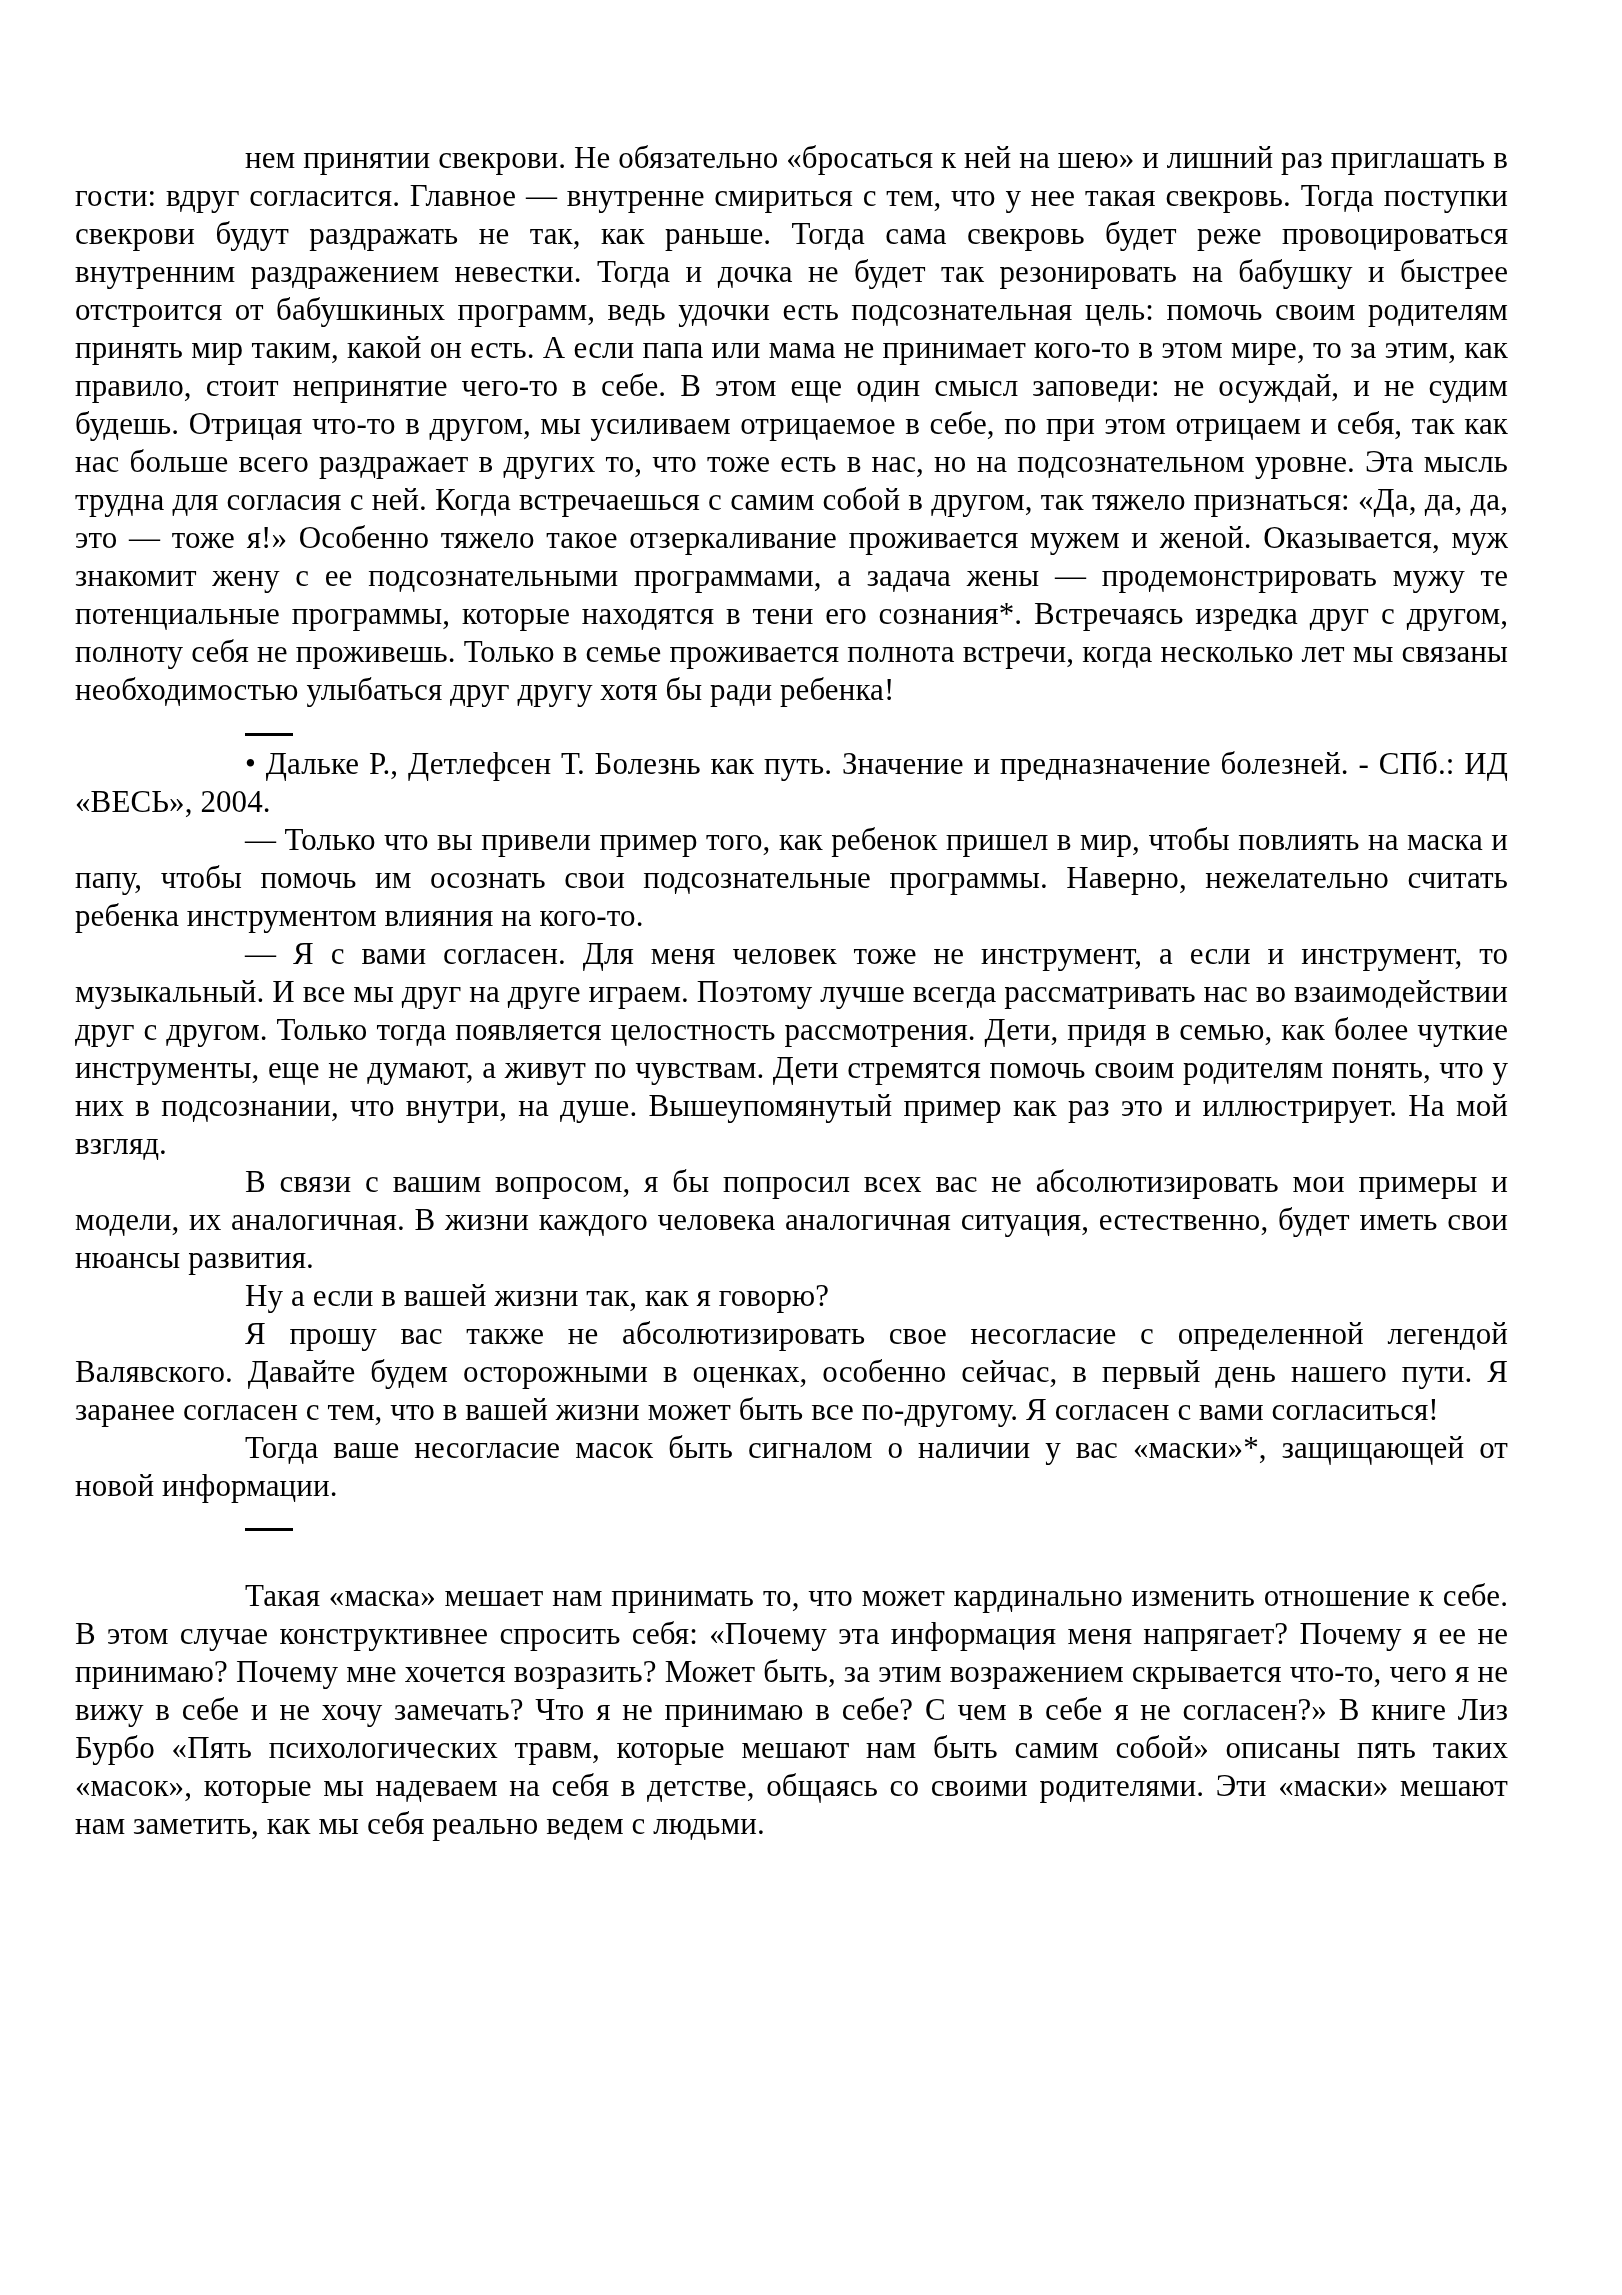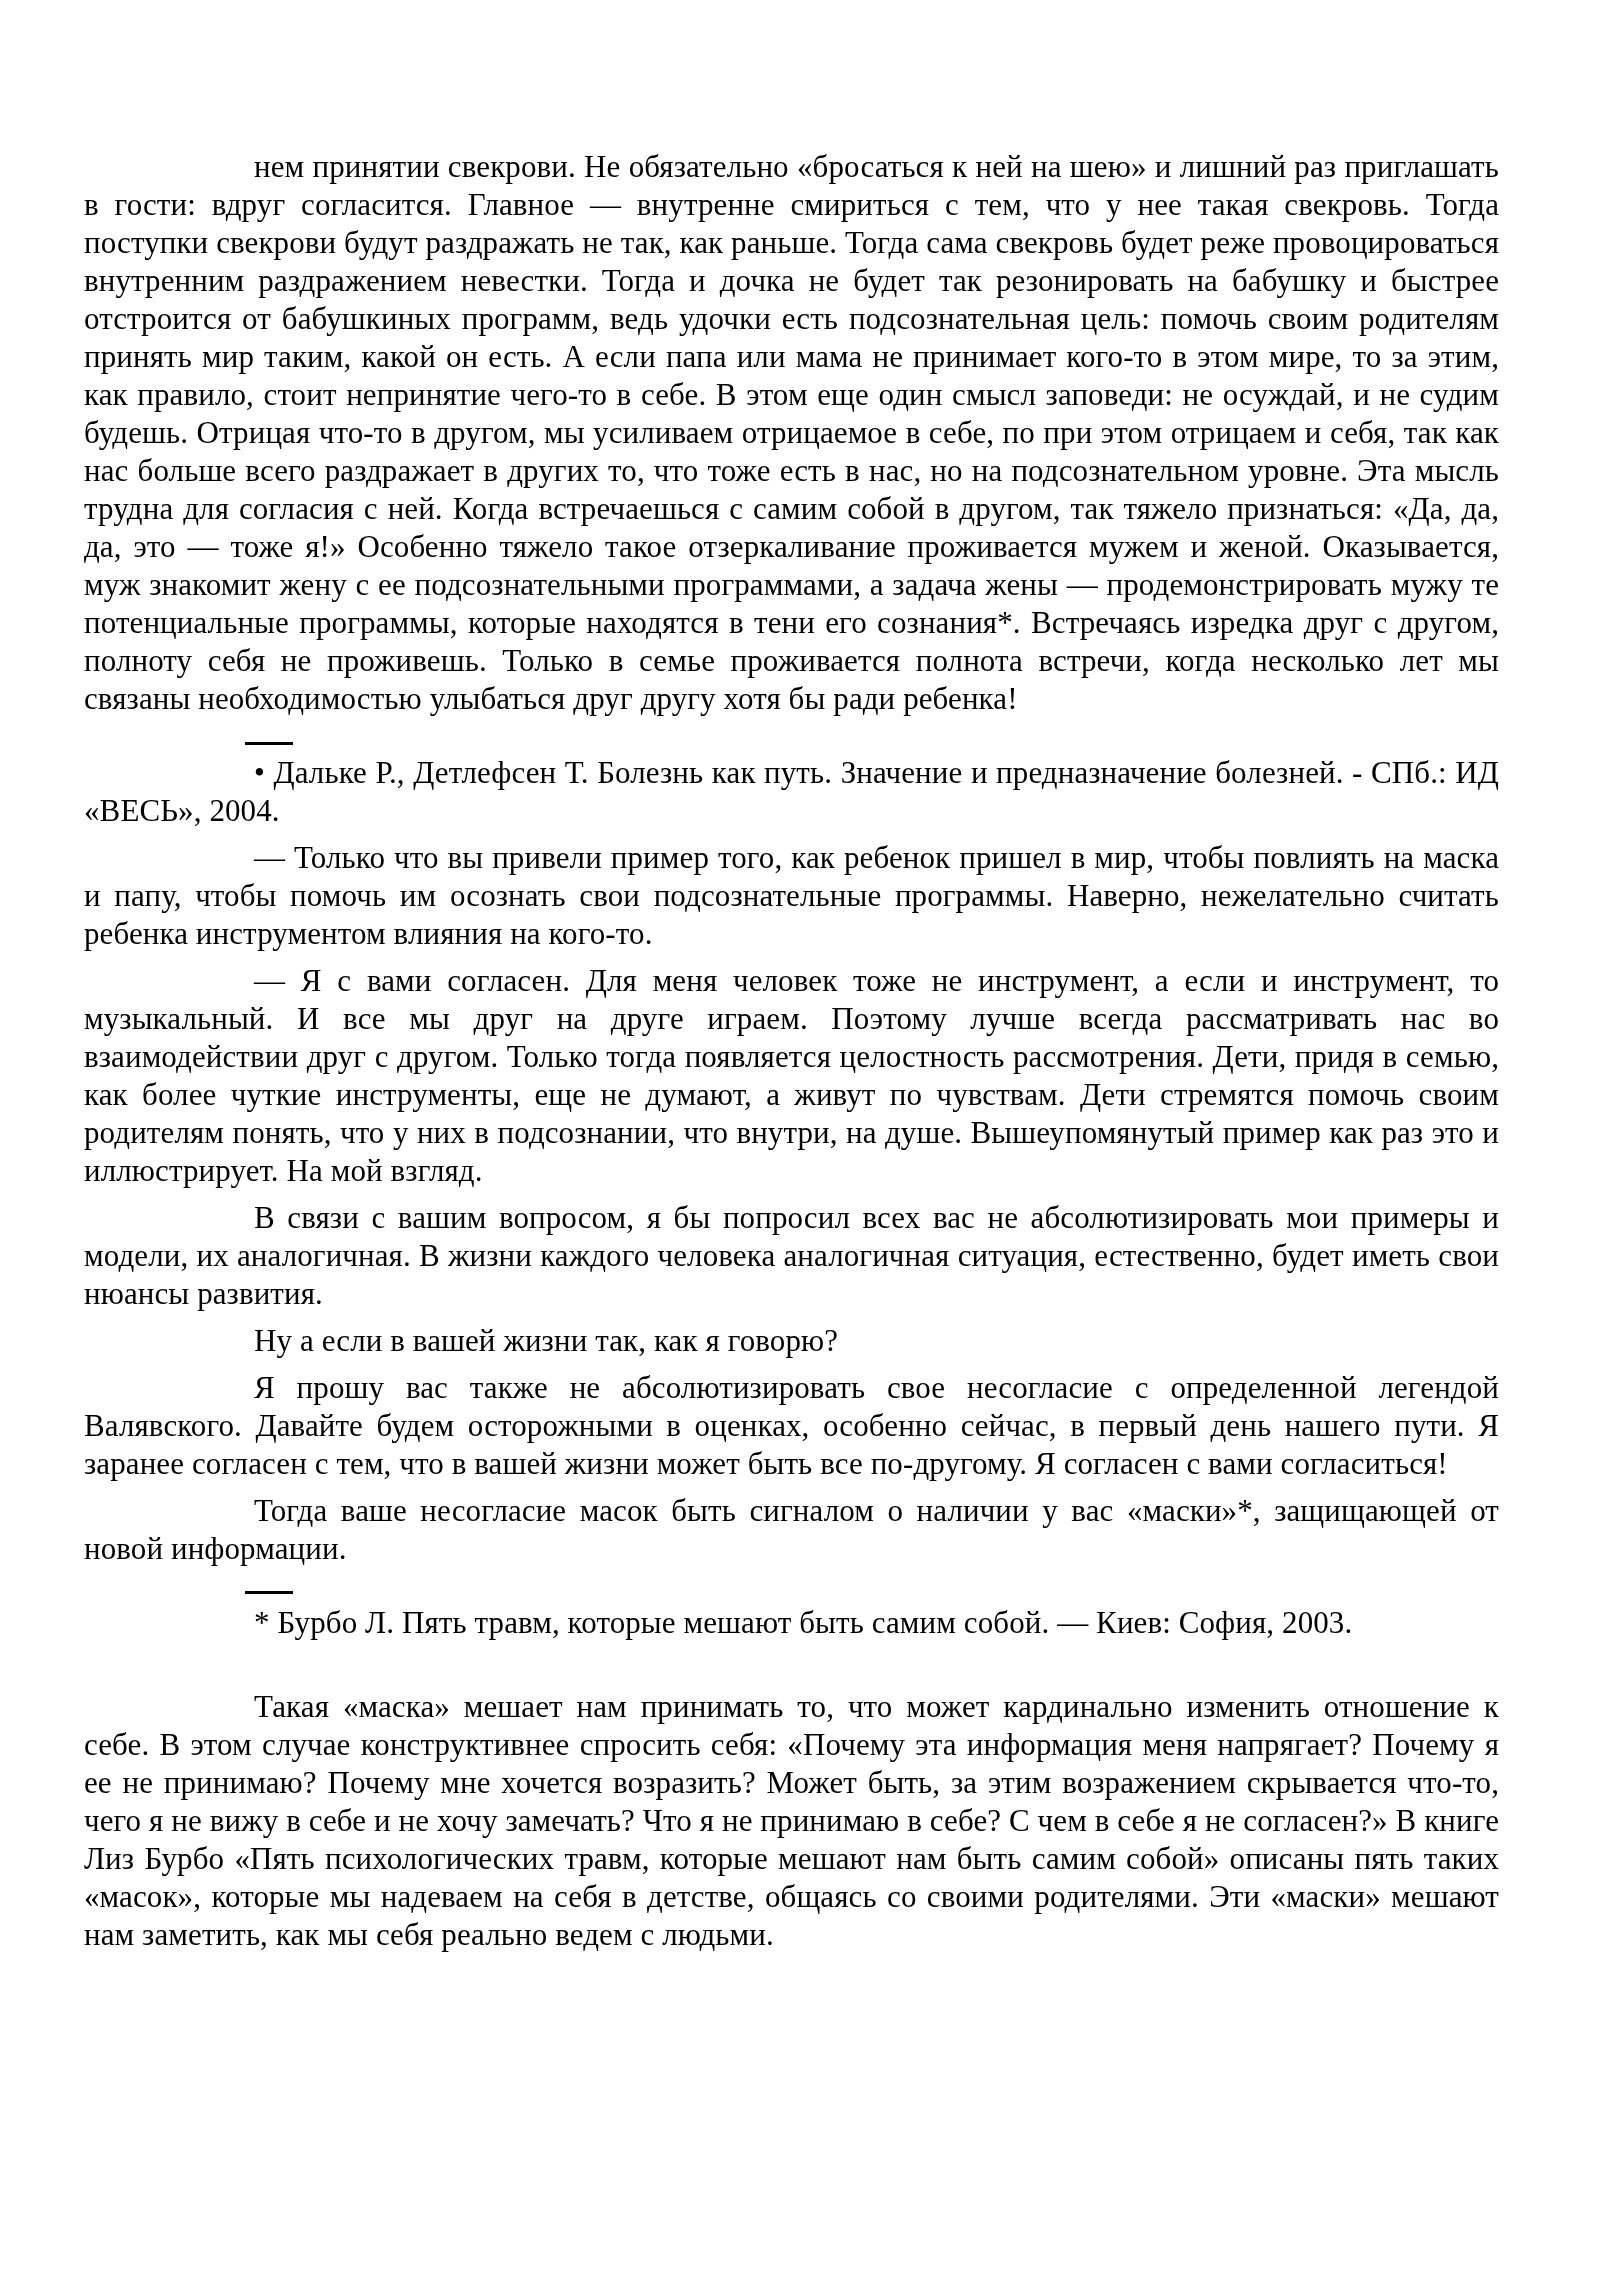--- a/index.html
+++ b/index.html
@@ -18,21 +18,21 @@
     font-family: "Liberation Serif", "DejaVu Serif", serif;
   }
   .page {
     box-sizing: border-box;
     width: 1623px;
     height: 2295px;
     padding: 139px 115px 65px 75px;
     overflow: hidden;
   }
   .para {
-    margin: 9px;
+    margin: 0;
     font-size: 31px;
     line-height: 38px;
     text-align: justify;
     text-indent: 170px;
     letter-spacing: 0.1px;
   }
   .para.bold {
     font-weight: normal;
   }
   .gap-before {
@@ -67,18 +67,17 @@
   <p class="para">В связи с вашим вопросом, я бы попросил всех вас не абсолютизировать мои примеры и модели, их аналогичная. В жизни каждого человека аналогичная ситуация, естественно, будет иметь свои нюансы развития.</p>
 
   <p class="para">Ну а если в вашей жизни так, как я говорю?</p>
 
   <p class="para">Я прошу вас также не абсолютизировать свое несогласие с определенной легендой Валявского. Давайте будем осторожными в оценках, особенно сейчас, в первый день нашего пути. Я заранее согласен с тем, что в вашей жизни может быть все по-другому. Я согласен с вами согласиться!</p>
 
   <p class="para">Тогда ваше несогласие масок быть сигналом о наличии у вас «маски»*, защищающей от новой информации.</p>
 
   <div class="footnote-rule"></div>
 
-  <p class="para bold">* Бурбо Л. Пять травм, которые мешают быть самим собой. — Киев: София, 2003.</p>
 
   <p class="para gap-before-lg">Такая «маска» мешает нам принимать то, что может кардинально изменить отношение к себе. В этом случае конструктивнее спросить себя: «Почему эта информация меня напрягает? Почему я ее не принимаю? Почему мне хочется возразить? Может быть, за этим возражением скрывается что-то, чего я не вижу в себе и не хочу замечать? Что я не принимаю в себе? С чем в себе я не согласен?» В книге Лиз Бурбо «Пять психологических травм, которые мешают нам быть самим собой» описаны пять таких «масок», которые мы надеваем на себя в детстве, общаясь со своими родителями. Эти «маски» мешают нам заметить, как мы себя реально ведем с людьми.</p>
 
 </div>
 
 
 </body></html>

